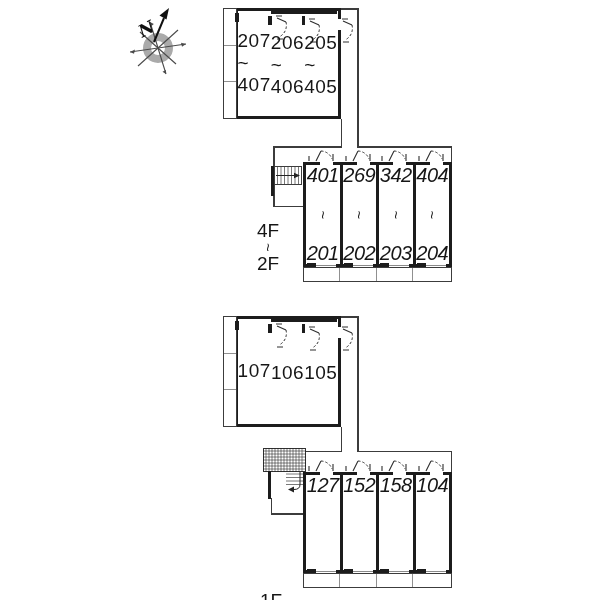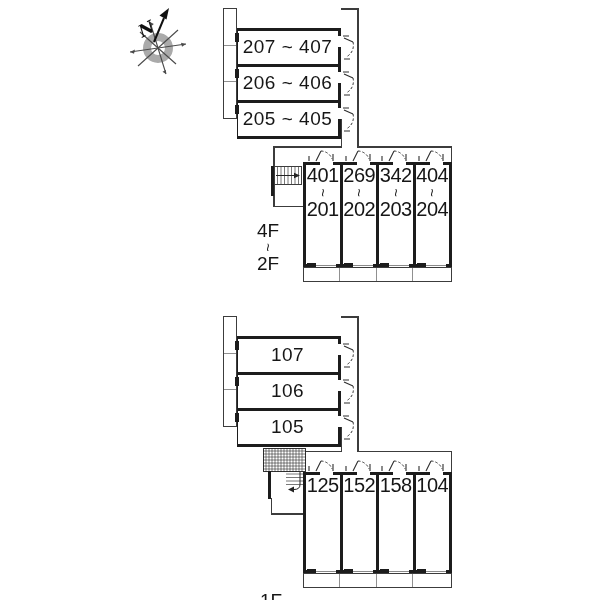--- a/index.html
+++ b/index.html
@@ -1,27 +1,27 @@
 <!DOCTYPE html>
 <html><head>
 <meta charset="utf-8">
 <style>
   html,body{margin:0;padding:0;background:#fff;}
   .canvas{position:relative;width:600px;height:600px;background:#ffffff;overflow:hidden;
           font-family:"Liberation Sans","DejaVu Sans",sans-serif;color:#161616;}
   .tline{position:absolute;background:#3c3c3c;}
   .wall{position:absolute;background:#1c1c1c;}
-  .nblock{position:absolute;display:flex;flex-direction:column;border:3px solid #1c1c1c;
-          border-left-width:1.5px;box-sizing:border-box;background:#fff;margin-top:20px;}
+  .nblock{position:absolute;display:flex;flex-direction:row;border:3px solid #1c1c1c;
+          border-left-width:1.5px;box-sizing:border-box;background:#fff;}
   .hrow{flex:1;display:flex;align-items:center;justify-content:center;font-size:19px;
         letter-spacing:.5px;position:relative;}
   .hrow + .hrow{border-top:3px solid #1c1c1c;}
   .sblock{position:absolute;display:flex;border:3px solid #1c1c1c;box-sizing:border-box;background:#fff;}
-  .vroom{flex:1;display:flex;flex-direction:column;align-items:center;justify-content:flex-start;
-         font-size:20px;letter-spacing:-.5px;line-height:1.05;position:relative;}
+  .vroom{flex:1;display:flex;flex-direction:column;align-items:center;justify-content:space-between;
+         font-size:20px;letter-spacing:-.5px;line-height:1.05;position:relative;font-style:italic;}
   .vroom + .vroom{border-left:3px solid #1c1c1c;}
   .vtilde{display:inline-block;transform:rotate(90deg);font-size:15px;line-height:11px;margin:1px 0;}
   .balc{position:absolute;border:1.2px solid #3c3c3c;box-sizing:border-box;background:#fff;}
   .gdiv-h{position:absolute;left:0;right:0;height:1px;background:#909090;}
   .gdiv-v{position:absolute;top:0;bottom:0;width:1px;background:#909090;}
   .doorgap{position:absolute;top:-3.5px;width:13px;height:4.5px;background:#fff;}
   .wingap{position:absolute;bottom:-3.5px;height:4.5px;width:20px;background:#fff;}
   .winline{position:absolute;top:1.7px;left:0;right:0;height:1.2px;background:#8a8a8a;}
   .nub{position:absolute;bottom:-4px;width:9px;height:5px;background:#1c1c1c;}
   .rgap{position:absolute;right:-3.5px;width:4.5px;height:11px;background:#fff;top:5px;}
@@ -231,21 +231,21 @@
   </svg>
   <div class="wall" style="left:267.5px;top:471px;width:3.5px;height:28px"></div>
   <svg class="dsvg" style="left:286px;top:471px" width="19" height="22" viewBox="0 0 19 22">
     <path d="M0,3 H19 M0,6.5 H19 M0,10 H19 M0,13.5 H19" stroke="#555" stroke-width=".8"></path>
     <path d="M14,1 V13.5 Q14,18.5 8,18.5 H6" stroke="#222" stroke-width="1" fill="none"></path>
     <polygon points="8,15.5 2,18.5 8,21.5" fill="#222"></polygon>
   </svg>
 
   <div class="sblock" style="left:303px;top:472px;width:149px;height:101px">
     <div class="vroom">
-      <span>125</span>
+      <span>127</span>
     </div>
     <div class="vroom">
       <span>152</span>
     </div>
     <div class="vroom">
       <span>158</span>
     </div>
     <div class="vroom">
       <span>104</span>
     </div>

